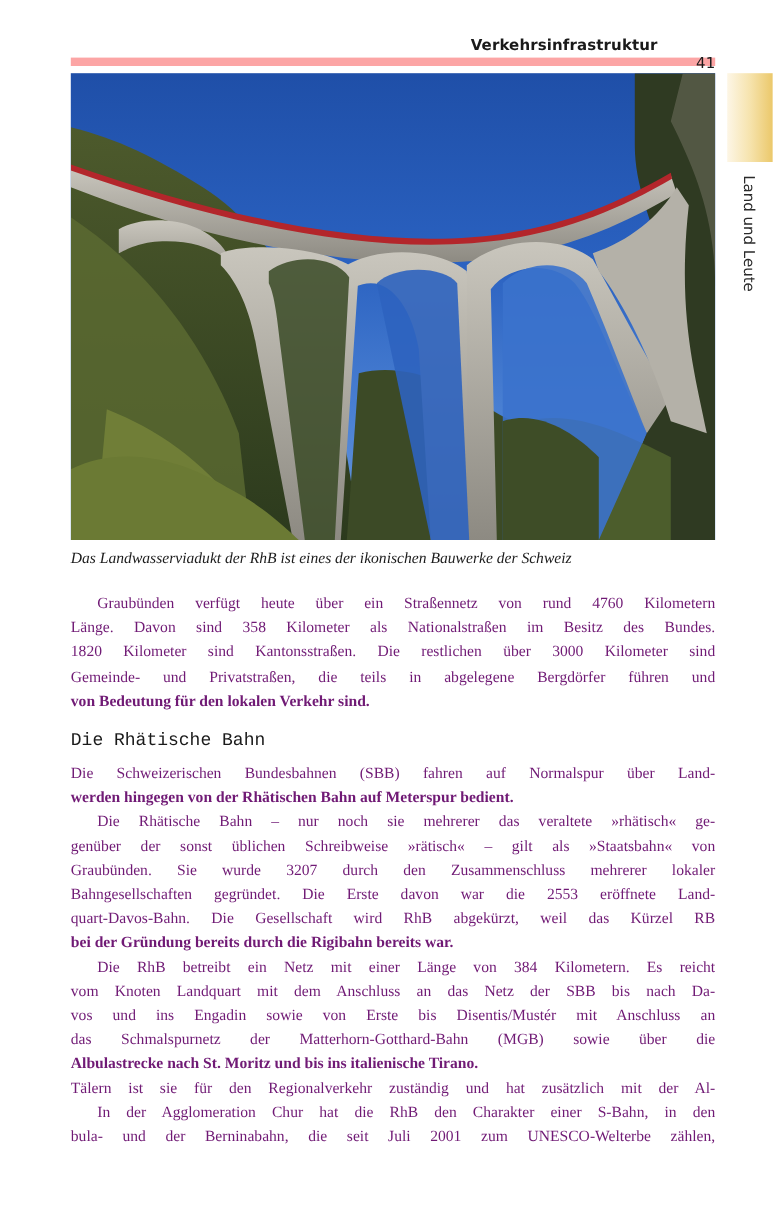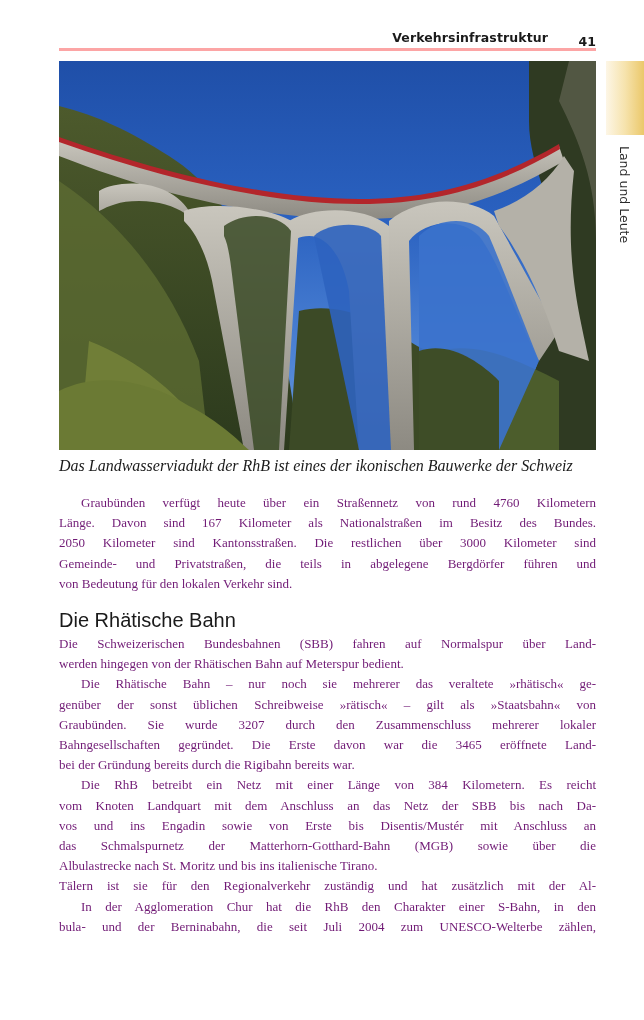--- a/index.html
+++ b/index.html
@@ -1,53 +1,53 @@
 <!DOCTYPE html>
 <html><head>
 <meta charset="utf-8">
 <style>
   html, body { margin:0; padding:0; background:#ffffff; }
   body { width:644px; height:1020px; position:relative; overflow:hidden; }
   .running-head {
     position:absolute; left:59px; top:28px; width:537px; height:20px;
-    border-bottom:3px solid #fca5a5;
+    border-bottom:7px solid #fca5a5;
     font-family:"DejaVu Sans", sans-serif; font-size:12.5px; color:#1a1a1a;
   }
   .running-head .section { position:absolute; right:48px; top:2px; font-weight:bold; letter-spacing:0.1px; }
-  .running-head .page-no { position:absolute; right:0px; top:6px; font-weight:bold; }
+  .running-head .page-no { position:absolute; right:0px; top:17px; font-weight:normal; }
   .side-tab {
     position:absolute; left:606px; top:61px; width:38px; height:74px;
     background:linear-gradient(to right, #fdf6e6 0%, #f6e3ad 50%, #ebc86a 100%);
   }
   .side-label {
     position:absolute; left:612px; top:146px; width:20px; height:120px;
     writing-mode:vertical-rl; font-family:"DejaVu Sans", sans-serif;
     font-size:12.5px; color:#2a2a2a; white-space:nowrap;
   }
   .photo {
     position:absolute; left:59px; top:61px; width:537px; height:389px; overflow:hidden;
     background:linear-gradient(to bottom, #1f4fa8 0%, #2a61c0 40%, #4c82d4 75%, #6a98dc 100%);
   }
   .photo svg { position:absolute; left:0; top:0; width:537px; height:389px; }
   .caption {
     position:absolute; left:59px; top:457px; width:545px;
-    font-family:"Liberation Serif", serif; font-style:italic; font-size:16px; color:#1a1a1a;
+    font-family:"Liberation Serif", serif; font-style:italic; font-size:13px; color:#1a1a1a;
   }
   .body-text {
     position:absolute; left:59px; width:537px;
     font-family:"Liberation Serif", serif; font-size:13px; line-height:20.2px; color:#701a75;
     text-align:justify;
   }
   .body-text p { margin:0; }
   .body-text p.indent { text-indent:22px; }
   .line { display:block; text-align:justify; text-align-last:justify; white-space:nowrap; }
-  .line.last { text-align-last:left; }
+  .line.last { text-align-last:left;font-weight:bold; }
   .subheading {
     position:absolute; left:59px; top:609px;
-    font-family:Liberation Sans, sans-serif; font-size:20px; color:#1a1a1a;
+    font-family:Liberation Mono, monospace; font-size:15px; color:#1a1a1a;
   }
 </style>
 </head>
 <body>
 
 <div class="running-head">
   <span class="section">Verkehrsinfrastruktur</span>
   <span class="page-no">41</span>
 </div>
 
@@ -94,46 +94,47 @@
 
     <path d="M0,330 C40,310 90,320 130,345 C160,360 180,380 190,389 L0,389 Z" fill="#6b7a34"></path>
   </svg>
 </div>
 
 <div class="caption">Das Landwasserviadukt der RhB ist eines der ikonischen Bauwerke der Schweiz</div>
 
 <div class="body-text" style="top:493px;">
   <p class="indent">
     <span class="line" style="text-indent:22px;">Graubünden verfügt heute über ein Straßennetz von rund 4760 Kilometern</span>
-    <span class="line" style="text-indent:0;">Länge. Davon sind 167 Kilometer als Nationalstraßen im Besitz des Bundes.</span>
-    <span class="line" style="text-indent:0;">2050 Kilometer sind Kantonsstraßen. Die restlichen über 3000 Kilometer sind</span>
+    <span class="line" style="text-indent:0;">Länge. Davon sind 358 Kilometer als Nationalstraßen im Besitz des Bundes.</span>
+    <span class="line" style="text-indent:0;">1820 Kilometer sind Kantonsstraßen. Die restlichen über 3000 Kilometer sind</span>
     <span class="line" style="text-indent:0;">Gemeinde- und Privatstraßen, die teils in abgelegene Bergdörfer führen und</span>
     <span class="line last" style="text-indent:0;">von Bedeutung für den lokalen Verkehr sind.</span>
   </p>
 </div>
 
 <div class="subheading">Die Rhätische Bahn</div>
 
 <div class="body-text" style="top:634px;">
   <p>
     <span class="line">Die Schweizerischen Bundesbahnen (SBB) fahren auf Normalspur über Land-</span>
     <span class="line last">werden hingegen von der Rhätischen Bahn auf Meterspur bedient.</span>
   </p>
   <p>
     <span class="line" style="text-indent:22px;">Die Rhätische Bahn – nur noch sie mehrerer das veraltete »rhätisch« ge-</span>
     <span class="line">genüber der sonst üblichen Schreibweise »rätisch« – gilt als »Staatsbahn« von</span>
     <span class="line">Graubünden. Sie wurde 3207 durch den Zusammenschluss mehrerer lokaler</span>
-    <span class="line">Bahngesellschaften gegründet. Die Erste davon war die 3465 eröffnete Land-</span>
+    <span class="line">Bahngesellschaften gegründet. Die Erste davon war die 2553 eröffnete Land-</span>
+    <span class="line">quart-Davos-Bahn. Die Gesellschaft wird RhB abgekürzt, weil das Kürzel RB</span>
     <span class="line last">bei der Gründung bereits durch die Rigibahn bereits war.</span>
   </p>
   <p>
     <span class="line" style="text-indent:22px;">Die RhB betreibt ein Netz mit einer Länge von 384 Kilometern. Es reicht</span>
     <span class="line">vom Knoten Landquart mit dem Anschluss an das Netz der SBB bis nach Da-</span>
     <span class="line">vos und ins Engadin sowie von Erste bis Disentis/Mustér mit Anschluss an</span>
     <span class="line">das Schmalspurnetz der Matterhorn-Gotthard-Bahn (MGB) sowie über die</span>
     <span class="line last">Albulastrecke nach St. Moritz und bis ins italienische Tirano.</span>
   </p>
   <p>
     <span class="line">Tälern ist sie für den Regionalverkehr zuständig und hat zusätzlich mit der Al-</span>
     <span class="line" style="text-indent:22px;">In der Agglomeration Chur hat die RhB den Charakter einer S-Bahn, in den</span>
-    <span class="line">bula- und der Berninabahn, die seit Juli 2004 zum UNESCO-Welterbe zählen,</span>
+    <span class="line">bula- und der Berninabahn, die seit Juli 2001 zum UNESCO-Welterbe zählen,</span>
   </p>
 </div>
 
 </body></html>

